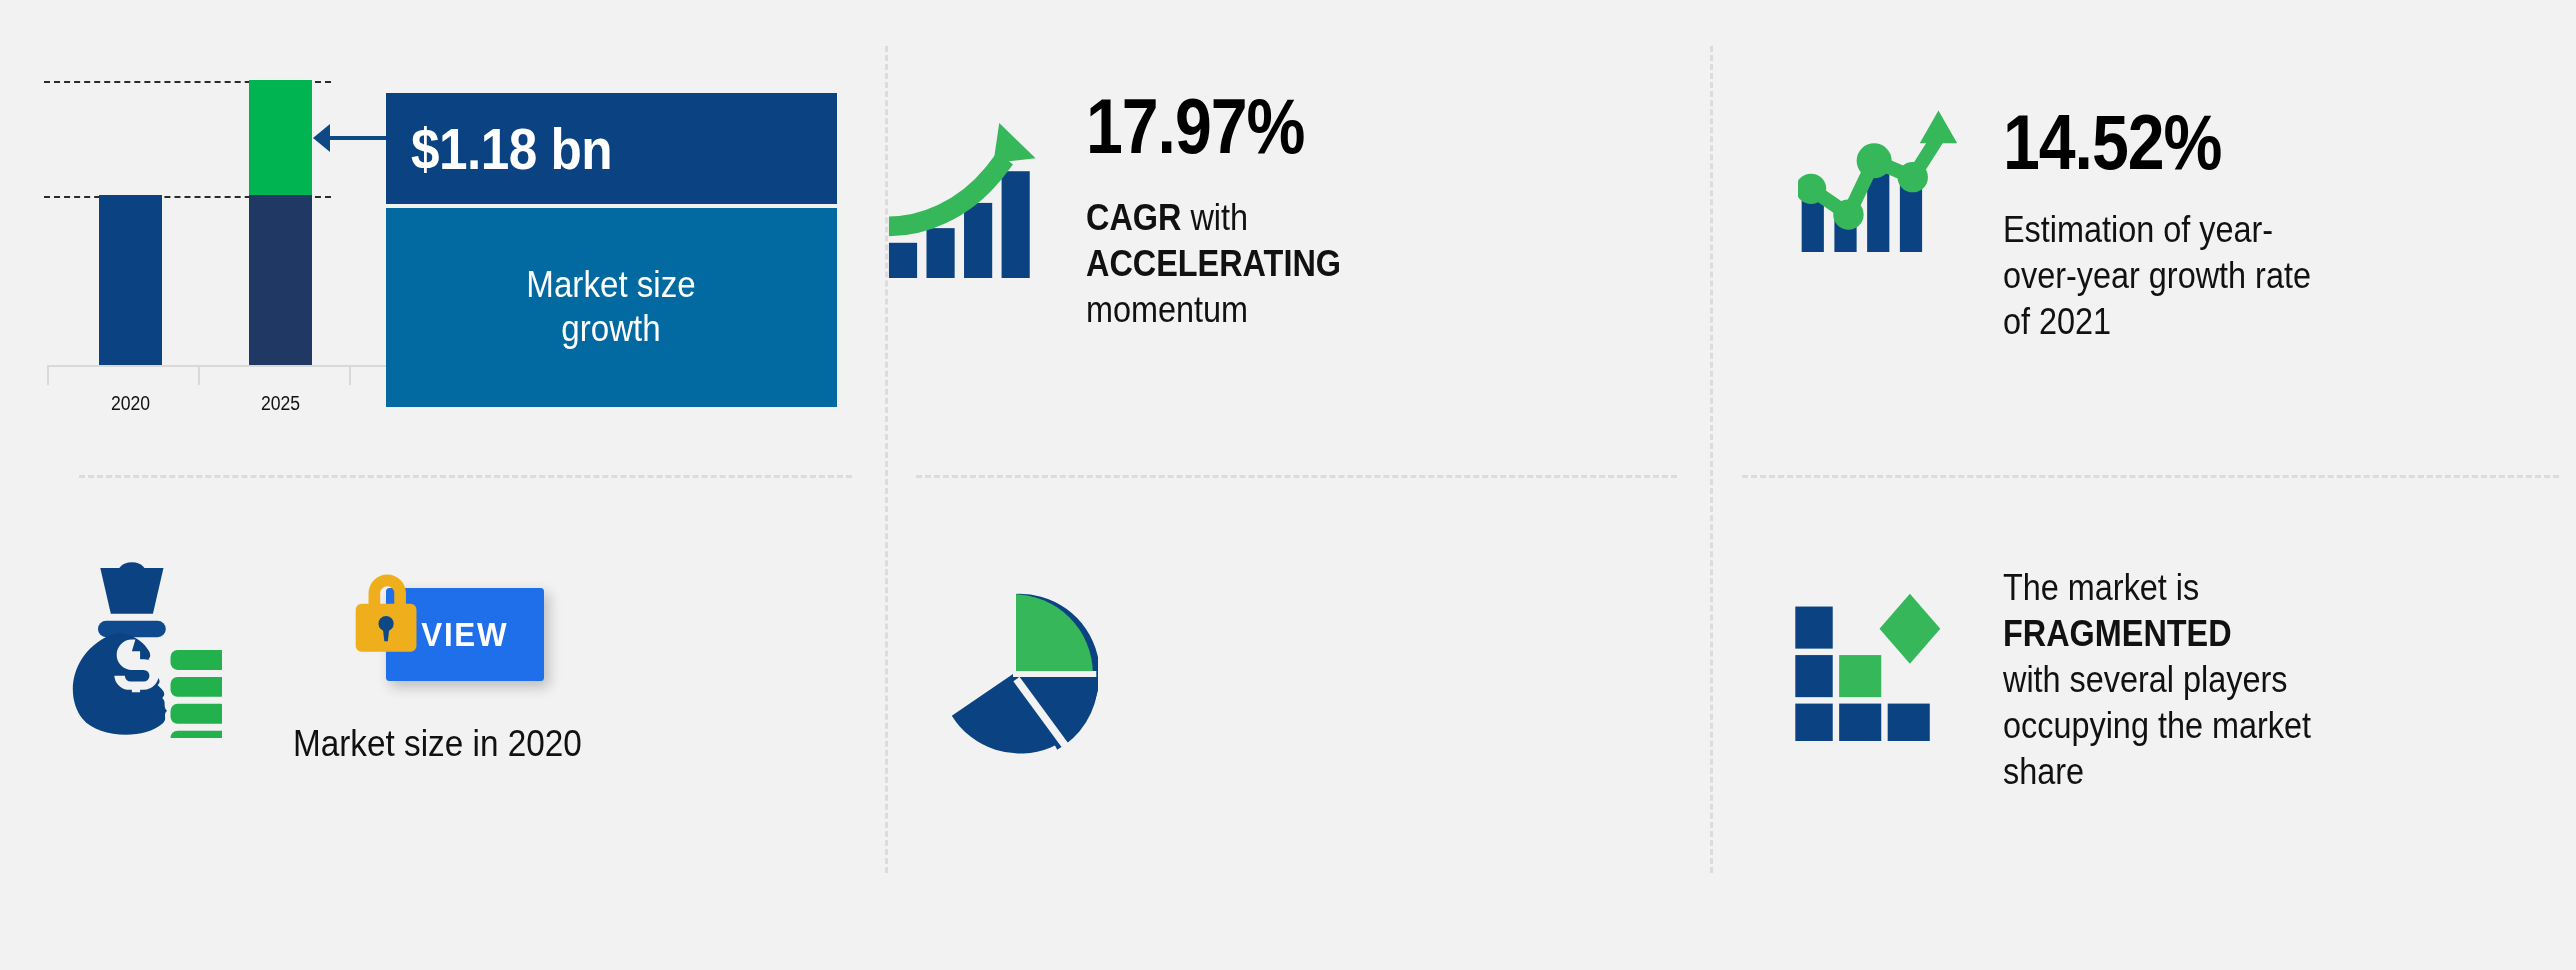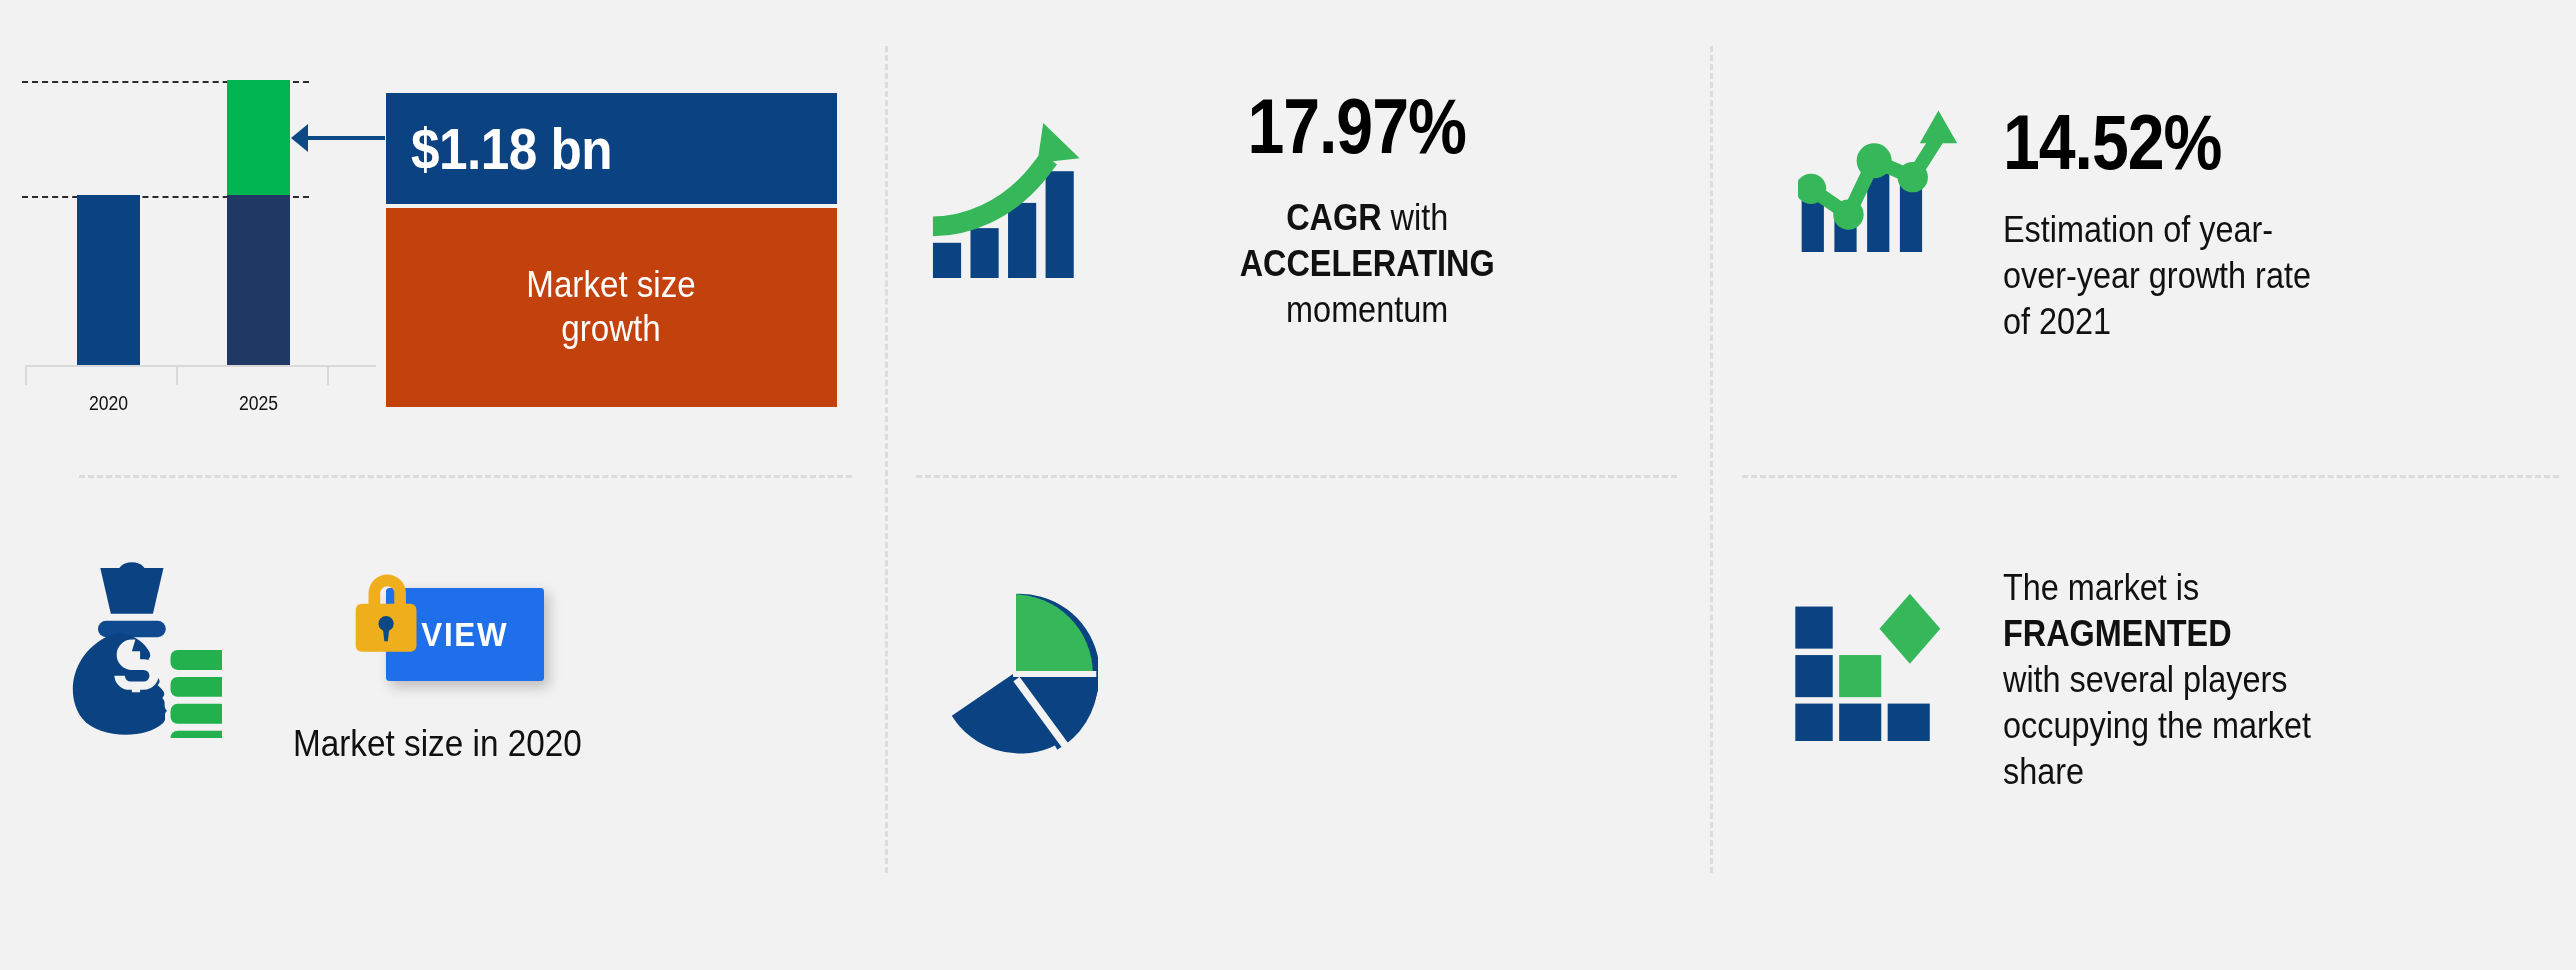--- a/index.html
+++ b/index.html
@@ -31,21 +31,21 @@
   }
 
   
   .panel { position: absolute; }
 
   
   #panel-market-size-growth { left: 0; top: 0; width: 878px; height: 468px; }
 
   .chart-area {
     position: absolute;
-    left: 25px;
+    left: 47px;
     top: 70px;
     width: 351px;
     height: 345px;
   }
   .axis-line {
     position: absolute;
     left: 0;
     bottom: 48px;
     width: 351px;
     height: 2.3px;
@@ -108,21 +108,21 @@
   .callout-head span {
     color: #ffffff;
     font-size: 57px;
     font-weight: bold;
     letter-spacing: -0.6px;
     font-family: "Liberation Sans Narrow", "Liberation Sans", sans-serif;
     transform: scaleX(0.9);
     transform-origin: left center;
   }
   .callout-body {
-    background: #c2410c;
+    background: #0369a1;
     height: 199px;
     margin-top: 3.5px;
     display: flex;
     flex-direction: column;
     align-items: center;
     justify-content: center;
     color: #ffffff;
     font-size: 36px;
     line-height: 1.22;
     font-family: "Liberation Sans Narrow", "Liberation Sans", sans-serif;
@@ -147,21 +147,21 @@
   .stat-sub {
     font-size: 36px;
     color: #111111;
     line-height: 1.28;
     font-family: "Liberation Sans Narrow", "Liberation Sans", sans-serif;
     transform: scaleX(0.90);
     transform-origin: left top;
   }
   .stat-sub b { font-weight: bold; }
 
-  #panel-cagr { left: 884px; top: 0; width: 825px; height: 468px; text-align: center; }
+  #panel-cagr { left: 840px; top: 0; width: 825px; height: 468px; }
   #panel-yoy  { left: 1710px; top: 0; width: 866px; height: 468px; }
   #panel-market-size-2020 { left: 0; top: 475px; width: 878px; height: 495px; }
   #panel-north-america { left: 884px; top: 475px; width: 825px; height: 495px; }
   #panel-fragmented { left: 1710px; top: 454px; width: 866px; height: 495px; }
 
   
   .moneybag { position: absolute; left: 64px; top: 562px; }
   .view-wrap { position: absolute; left: 351px; top: 565px; }
   .view-btn {
     position: absolute;

